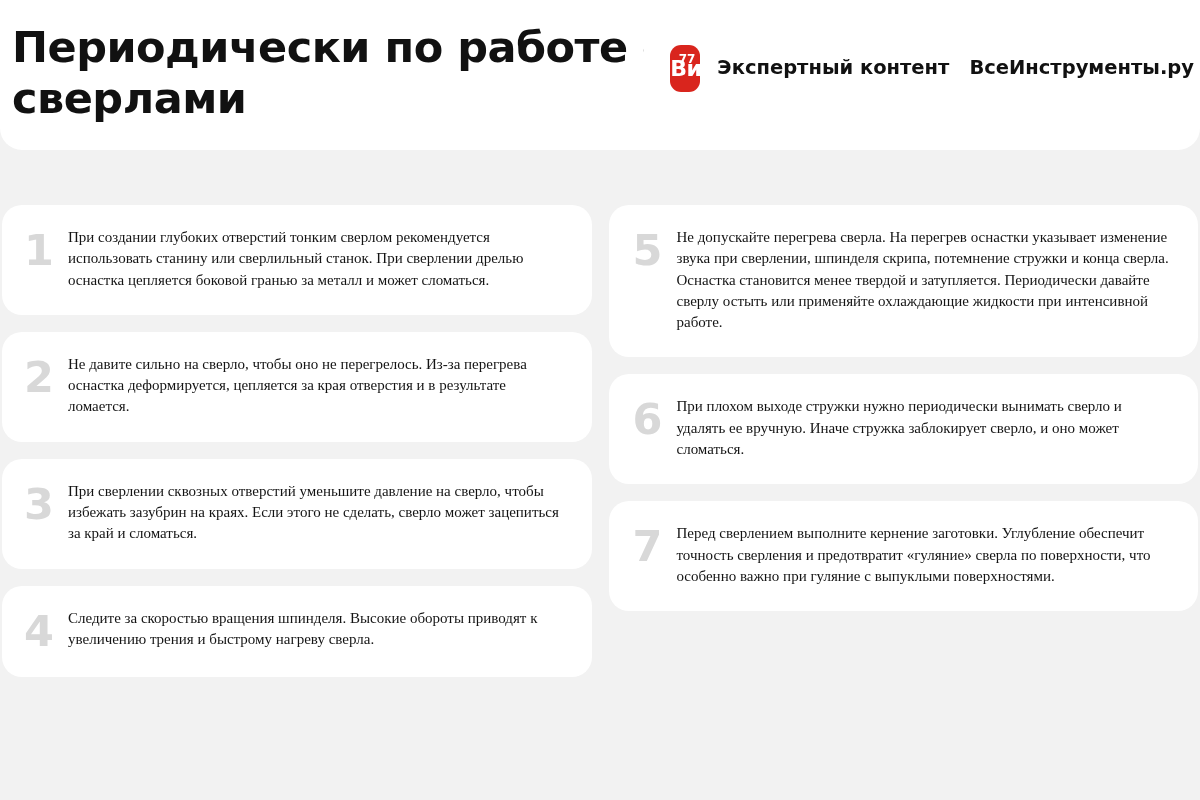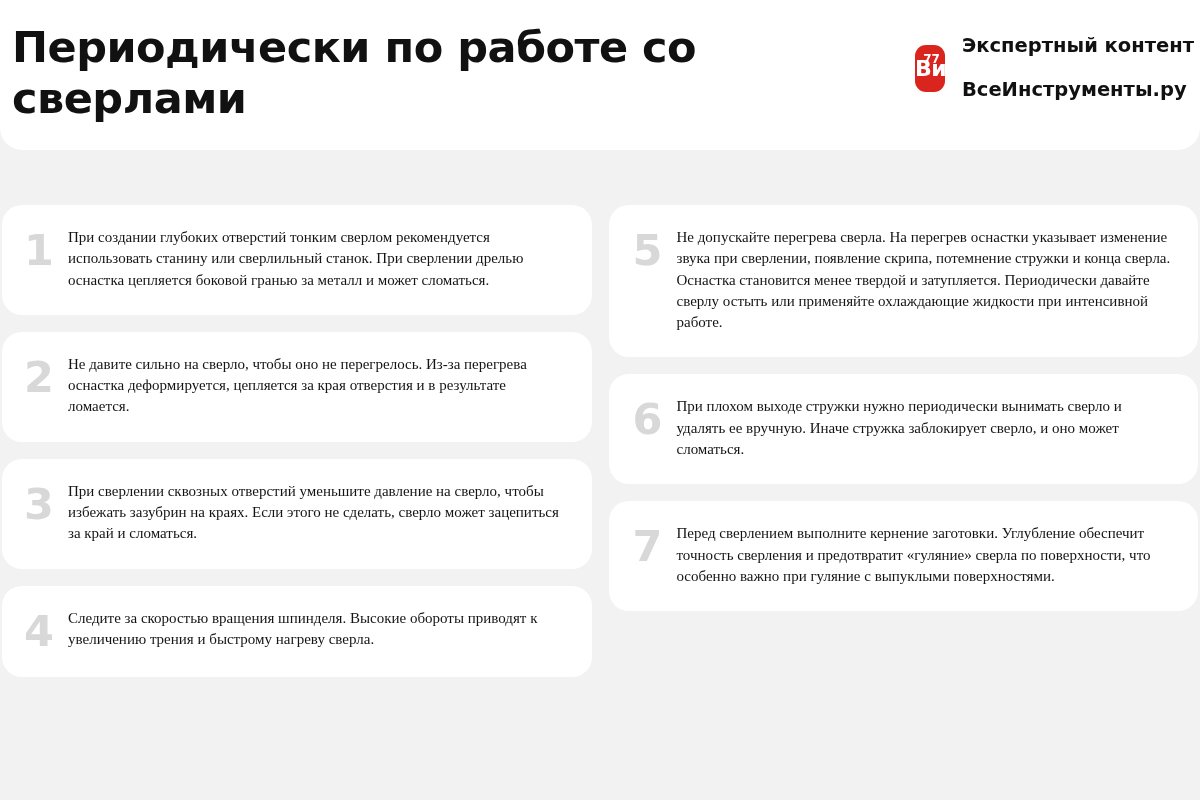--- a/index.html
+++ b/index.html
@@ -79,21 +79,21 @@
     position: absolute;
     right: 5px;
     top: 7px;
     font-size: 12px;
     color: #ffffff;
     font-weight: 700;
     font-family: "DejaVu Sans", sans-serif;
   }
   .brand-lines {
     display: flex;
-    flex-direction: column;
+    flex-direction: row;
     justify-content: center;
     gap: 20px;
   }
   .brand-line {
     font-size: 19.5px;
     font-weight: 800;
     color: #111111;
     line-height: 1.25;
     font-family: "DejaVu Sans", sans-serif;
     white-space: nowrap;
@@ -180,21 +180,21 @@
       </div>
       <div class="card">
         <div class="card-num">4</div>
         <div class="card-text">Следите за скоростью вращения шпинделя. Высокие обороты приводят к увеличению трения и быстрому нагреву сверла.</div>
       </div>
     </div>
 
     <div class="col col-right">
       <div class="card">
         <div class="card-num">5</div>
-        <div class="card-text">Не допускайте перегрева сверла. На перегрев оснастки указывает изменение звука при сверлении, появление скрипа, потемнение стружки и конца сверла. Оснастка становится менее твердой и затупляется. Периодически давайте сверлу остыть или применяйте охлаждающие жидкости при интенсивной работе.</div>
+        <div class="card-text">Не допускайте перегрева сверла. На перегрев оснастки указывает изменение звука при сверлении, шпинделя скрипа, потемнение стружки и конца сверла. Оснастка становится менее твердой и затупляется. Периодически давайте сверлу остыть или применяйте охлаждающие жидкости при интенсивной работе.</div>
       </div>
       <div class="card">
         <div class="card-num">6</div>
         <div class="card-text">При плохом выходе стружки нужно периодически вынимать сверло и удалять ее вручную. Иначе стружка заблокирует сверло, и оно может сломаться.</div>
       </div>
       <div class="card">
         <div class="card-num">7</div>
         <div class="card-text">Перед сверлением выполните кернение заготовки. Углубление обеспечит точность сверления и предотвратит «гуляние» сверла по поверхности, что особенно важно при гуляние с выпуклыми поверхностями.</div>
       </div>
     </div>

